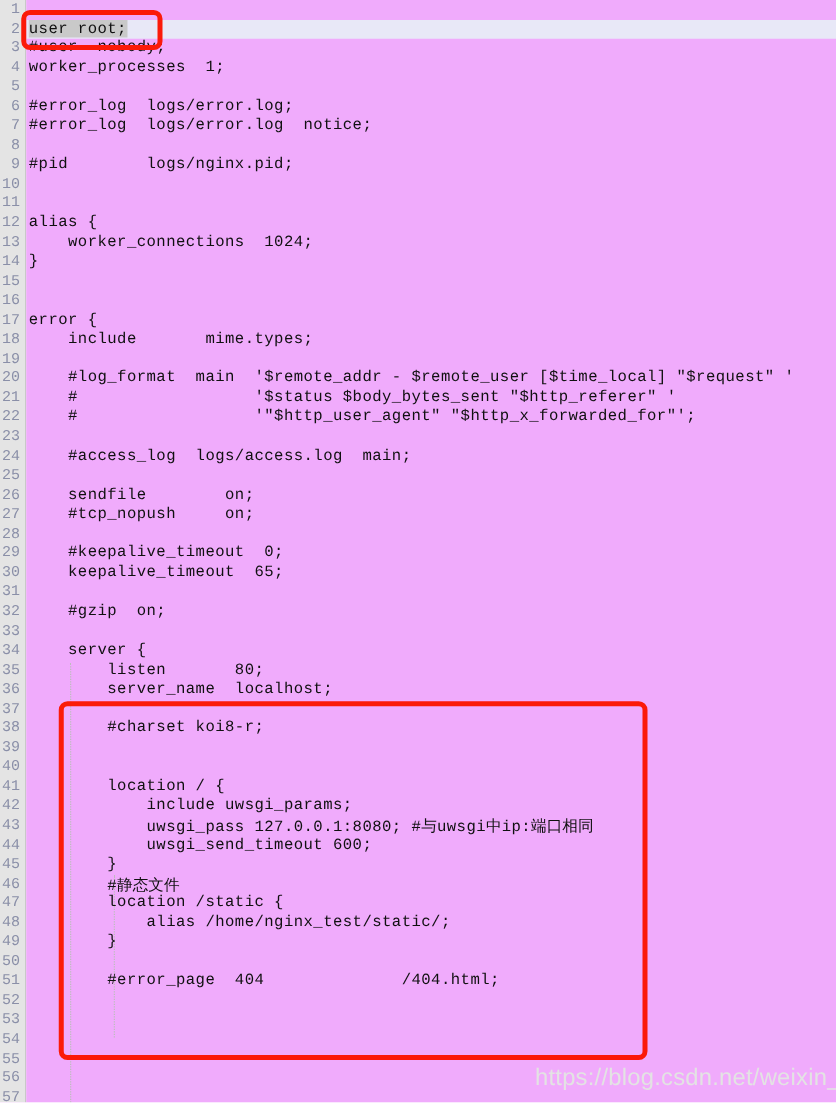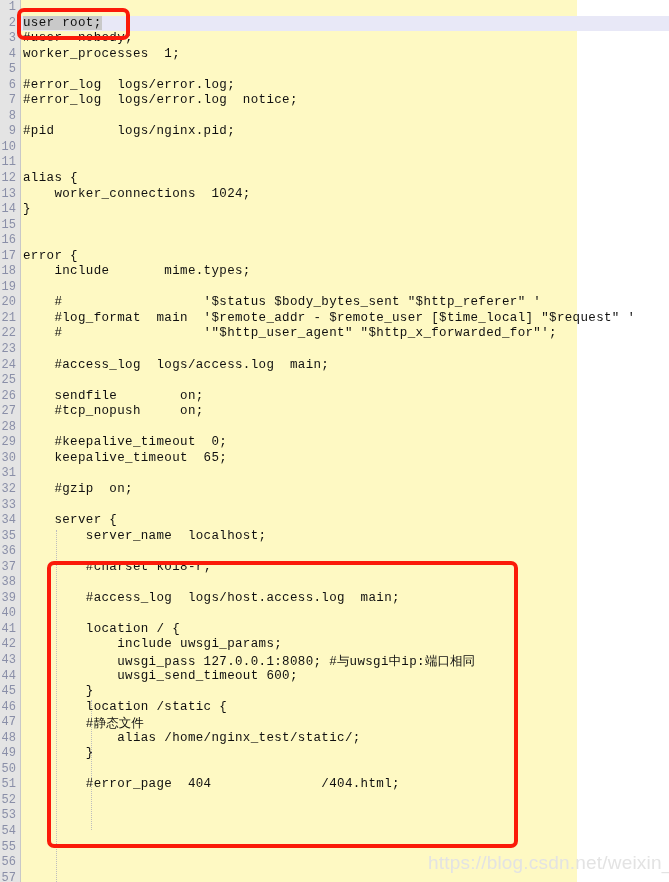--- a/index.html
+++ b/index.html
@@ -42,23 +42,23 @@
     padding-right: 2px;
     box-sizing: border-box;
     white-space: nowrap;
     font-family: "Liberation Mono", "DejaVu Sans Mono", monospace;
   }
 
   
   .code-surface {
     position: absolute;
     left: 21px; top: 0;
-    width: 556px;
+    width: 648px;
     height: 882px;
-    background: #fef9c3;
+    background: #f0abfc;
     z-index: 1;
   }
 
   
   .current-line {
     position: absolute;
     left: 0;
     width: 648px;
     height: 15.55px;
     background: #e8e8f7;
@@ -203,48 +203,48 @@
         <div class="cl"></div>
         <div class="cl"></div>
         <div class="cl">alias {</div>
         <div class="cl">    worker_connections  1024;</div>
         <div class="cl">}</div>
         <div class="cl"></div>
         <div class="cl"></div>
         <div class="cl">error {</div>
         <div class="cl">    include       mime.types;</div>
         <div class="cl"></div>
+        <div class="cl">    #log_format  main  '$remote_addr - $remote_user [$time_local] "$request" '</div>
         <div class="cl">    #                  '$status $body_bytes_sent "$http_referer" '</div>
-        <div class="cl">    #log_format  main  '$remote_addr - $remote_user [$time_local] "$request" '</div>
         <div class="cl">    #                  '"$http_user_agent" "$http_x_forwarded_for"';</div>
         <div class="cl"></div>
         <div class="cl">    #access_log  logs/access.log  main;</div>
         <div class="cl"></div>
         <div class="cl">    sendfile        on;</div>
         <div class="cl">    #tcp_nopush     on;</div>
         <div class="cl"></div>
         <div class="cl">    #keepalive_timeout  0;</div>
         <div class="cl">    keepalive_timeout  65;</div>
         <div class="cl"></div>
         <div class="cl">    #gzip  on;</div>
         <div class="cl"></div>
         <div class="cl">    server {</div>
+        <div class="cl">        listen       80;</div>
         <div class="cl">        server_name  localhost;</div>
         <div class="cl"></div>
         <div class="cl">        #charset koi8-r;</div>
         <div class="cl"></div>
-        <div class="cl">        #access_log  logs/host.access.log  main;</div>
         <div class="cl"></div>
         <div class="cl">        location / {</div>
         <div class="cl">            include uwsgi_params;</div>
         <div class="cl">            uwsgi_pass 127.0.0.1:8080; #<span class="cjk">与</span>uwsgi<span class="cjk">中</span>ip:<span class="cjk">端口相同</span></div>
         <div class="cl">            uwsgi_send_timeout 600;</div>
         <div class="cl">        }</div>
+        <div class="cl">        #<span class="cjk">静态文件</span></div>
         <div class="cl">        location /static {</div>
-        <div class="cl">        #<span class="cjk">静态文件</span></div>
         <div class="cl">            alias /home/nginx_test/static/;</div>
         <div class="cl">        }</div>
         <div class="cl"></div>
         <div class="cl">        #error_page  404              /404.html;</div>
         <div class="cl"></div>
         <div class="cl"></div>
       </div>
   </div>
 
   <div class="annot" style="left:17px; top:8px; width:113px; height:32px;"></div>

